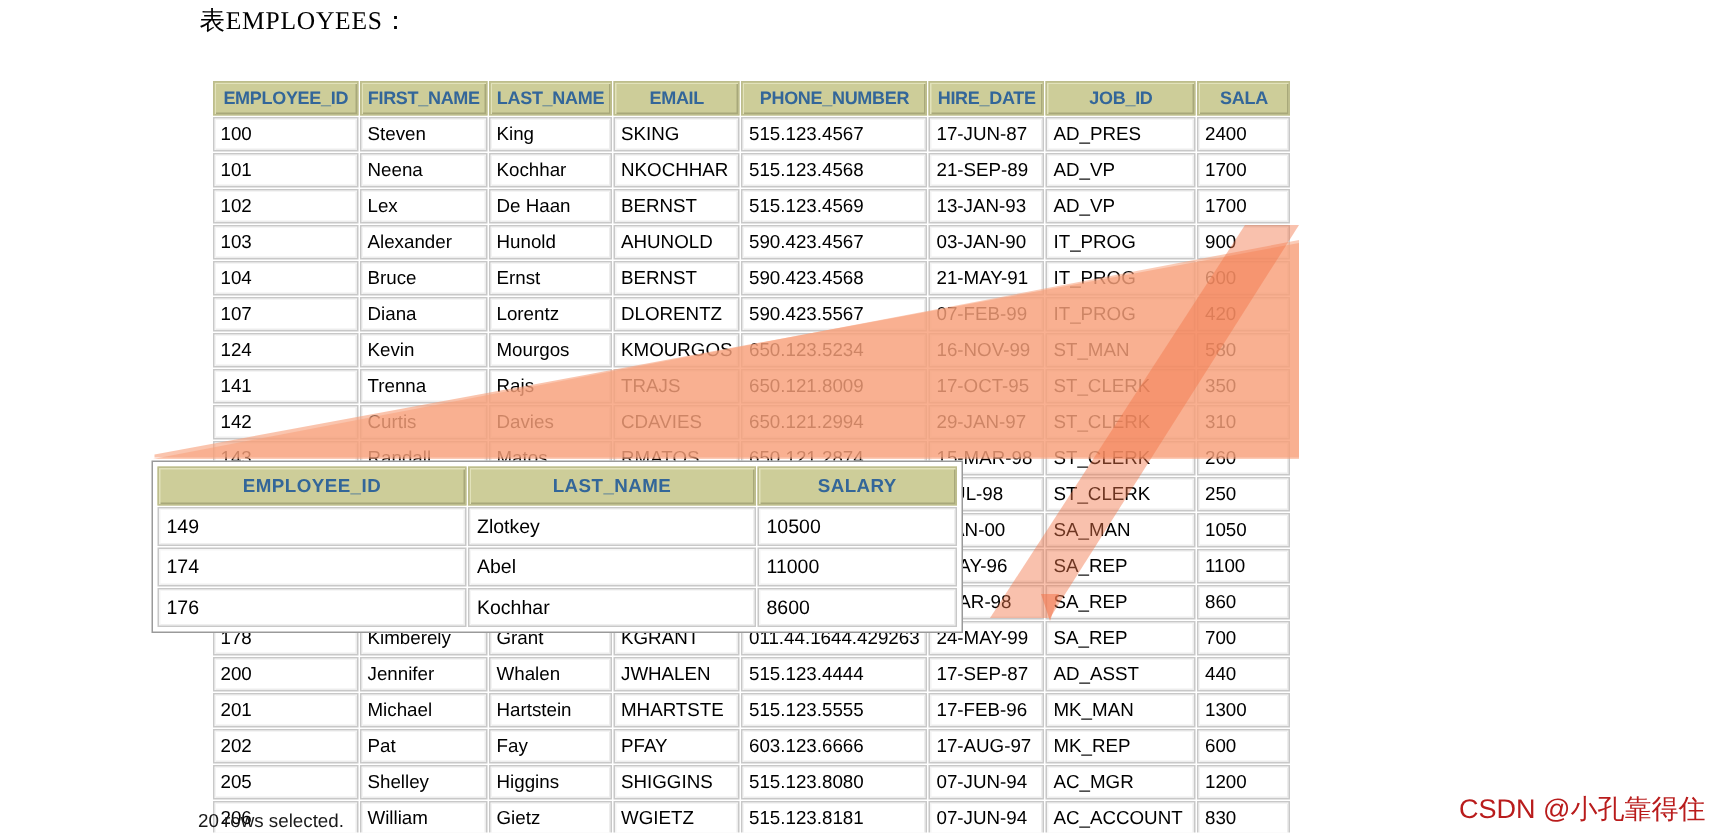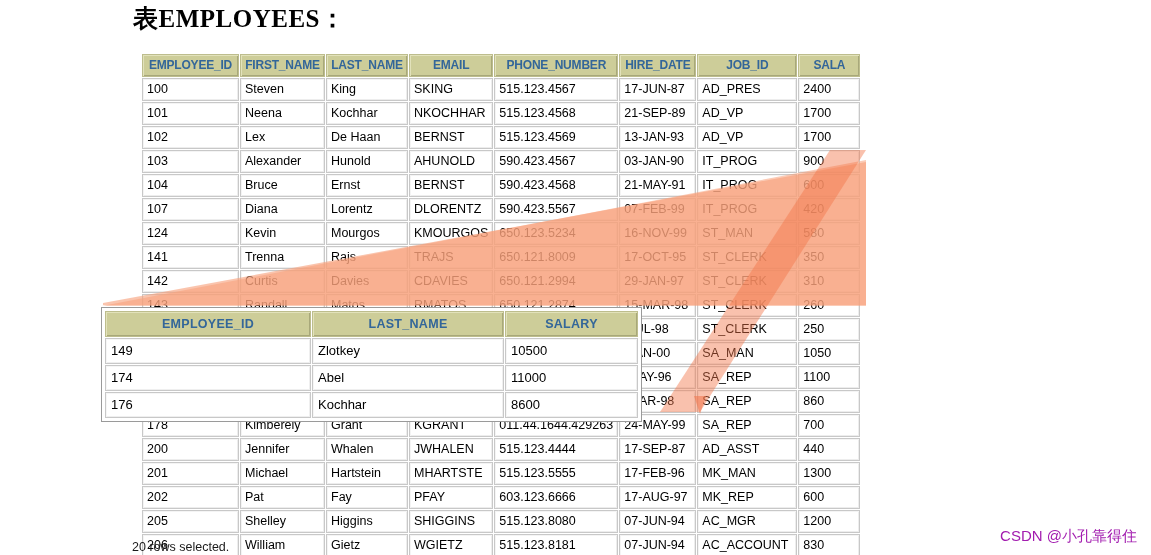--- a/index.html
+++ b/index.html
@@ -14,22 +14,22 @@
     overflow: hidden;
     font-family: "Liberation Sans", sans-serif;
   }
 
   
   #page-title {
     position: absolute;
     left: 133px;
     top: 2px;
     font-family: "Liberation Serif", serif;
-    font-size: 25px;
-    font-weight: bold;
+    font-size: 17px;
+    font-weight: normal;
     color: #000000;
     letter-spacing: 0.5px;
     white-space: nowrap;
   }
 
   
   #employees-table-wrap {
     position: absolute;
     left: 141px;
     top: 53px;
@@ -137,22 +137,22 @@
     left: 132px;
     top: 540px;
     font-size: 12.5px;
     color: #1a1a1a;
     white-space: nowrap;
   }
   #watermark {
     position: absolute;
     right: 14px;
     top: 527px;
-    font-size: 15px;
-    color: #a21caf;
+    font-size: 18px;
+    color: #b91c1c;
     white-space: nowrap;
   }
 </style>
 </head>
 <body>
 
 <div id="page-title">表EMPLOYEES：</div>
 
 <div id="employees-table-wrap">
   <table class="grid">

